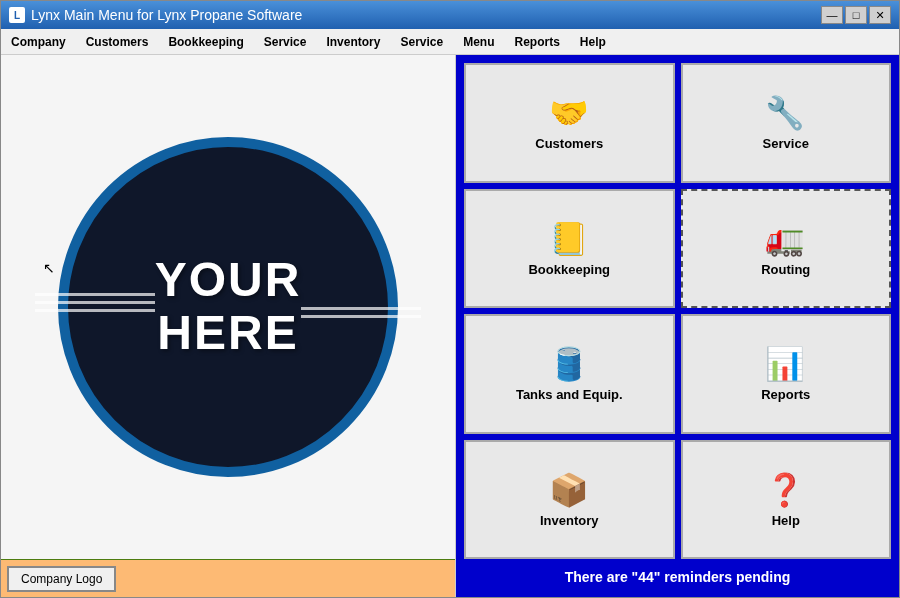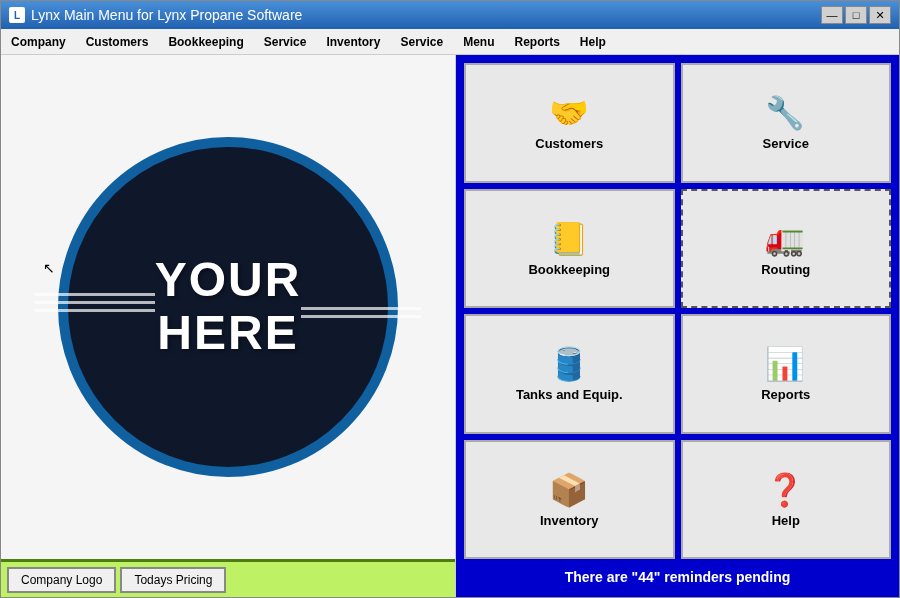--- a/index.html
+++ b/index.html
@@ -157,22 +157,22 @@
     .logo-lines-bottom {
       display: flex;
       flex-direction: column;
       gap: 5px;
       margin-top: 10px;
     }
 
     
     .bottom-bar {
       height: 38px;
-      background: #bef264;
-      border-top: 3px solid #4d7c0f;
+      background: #fdba74;
+      border-top: 1px solid #4d7c0f;
       display: flex;
       align-items: center;
       padding: 4px 6px;
       gap: 4px;
     }
 
     .bottom-btn {
       padding: 3px 12px;
       background: #f0f0f0;
       border: 2px solid #888;
@@ -306,21 +306,20 @@
           <div class="logo-lines-bottom">
             <div class="logo-line"></div>
             <div class="logo-line"></div>
           </div>
         </div>
         <div class="cursor">↖</div>
       </div>
 
       <div class="bottom-bar">
         <button class="bottom-btn">Company Logo</button>
-        <button class="bottom-btn">Todays Pricing</button>
       </div>
     </div>
 
     <div class="right-panel">
       <div class="grid-container">
 
         <button class="grid-btn">
           <span class="grid-icon icon-handshake"></span>
           <span class="grid-label">Customers</span>
         </button>

